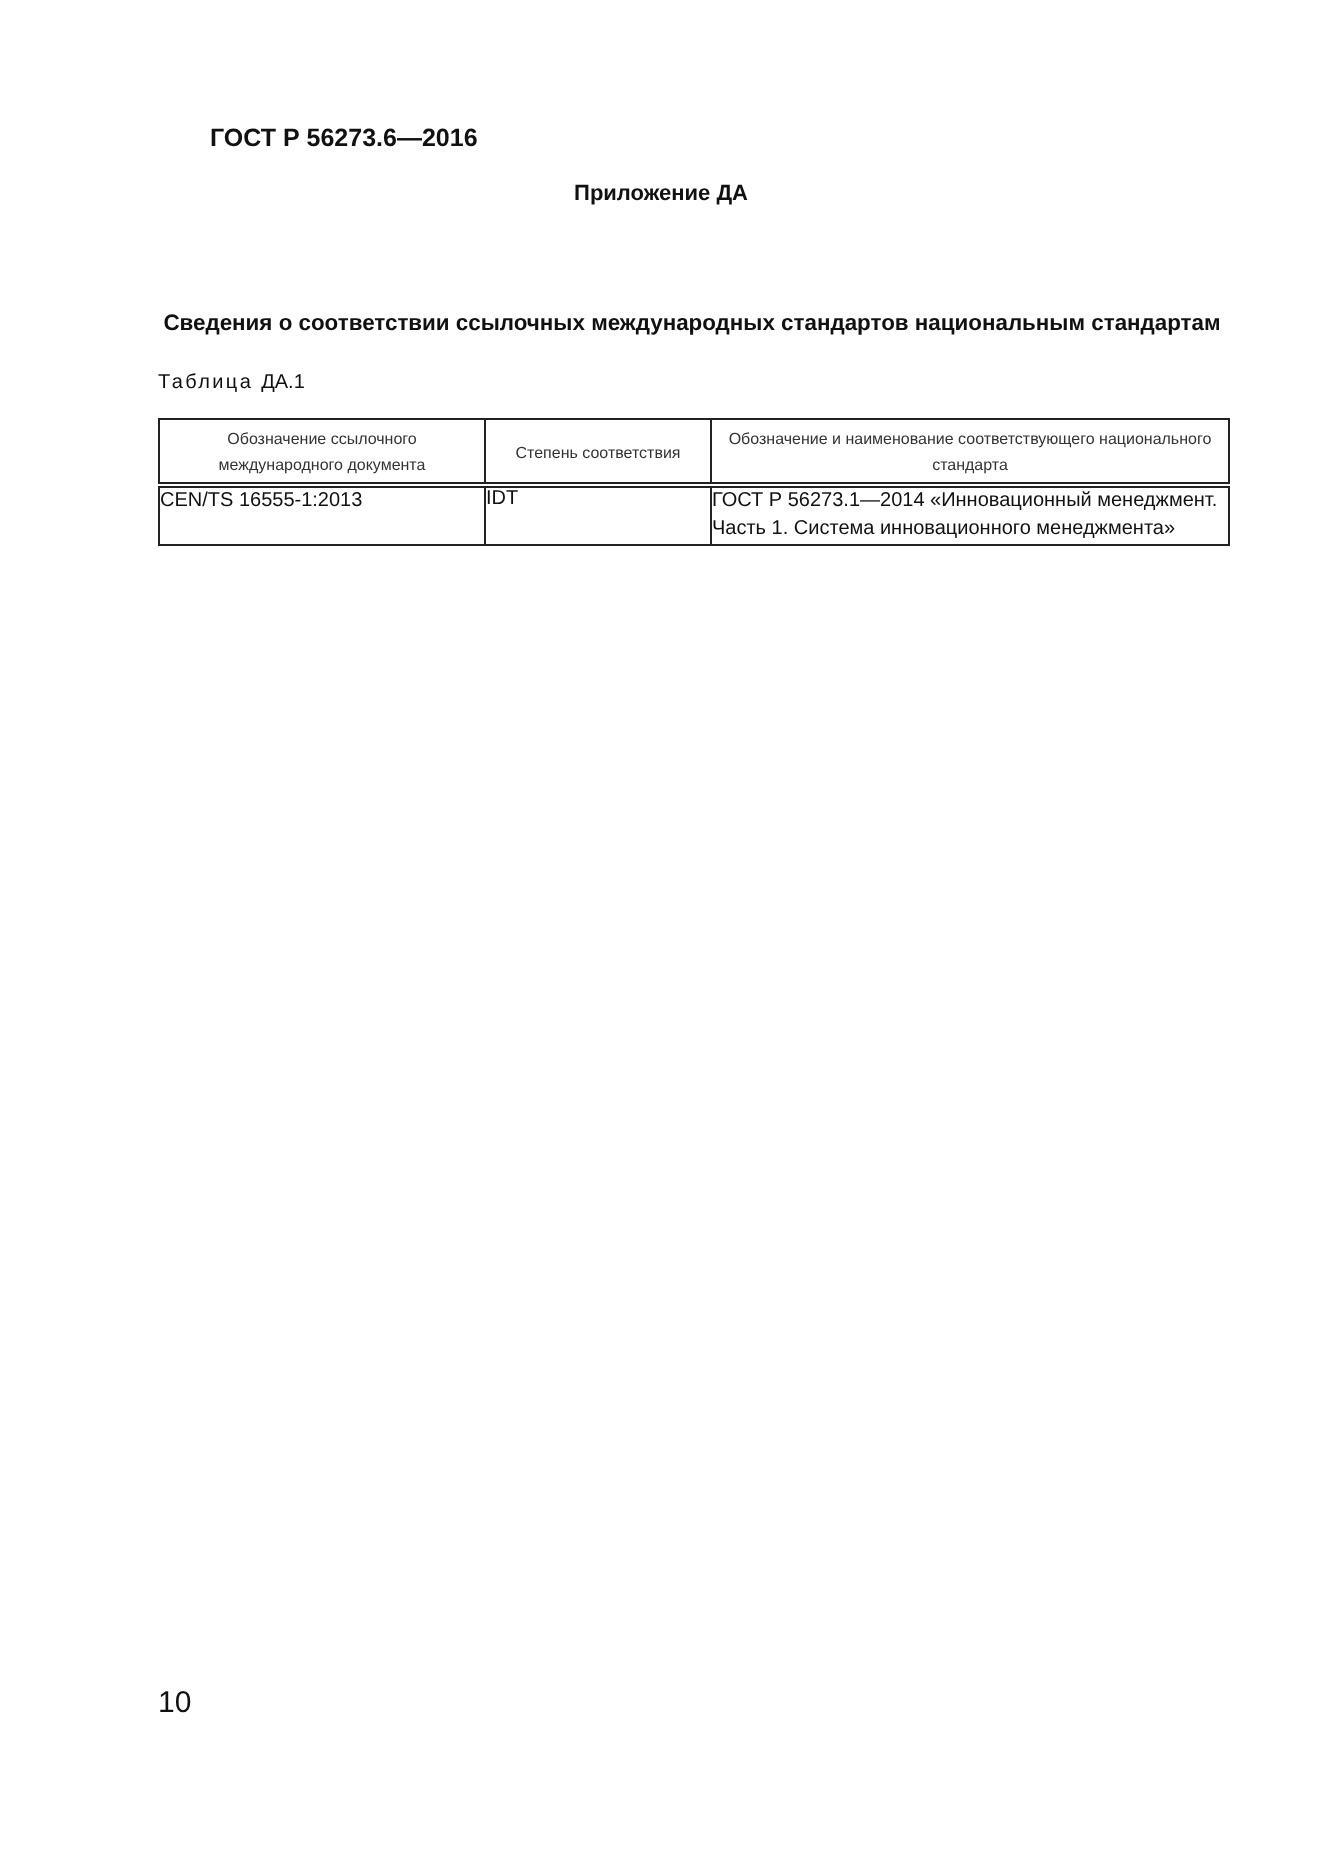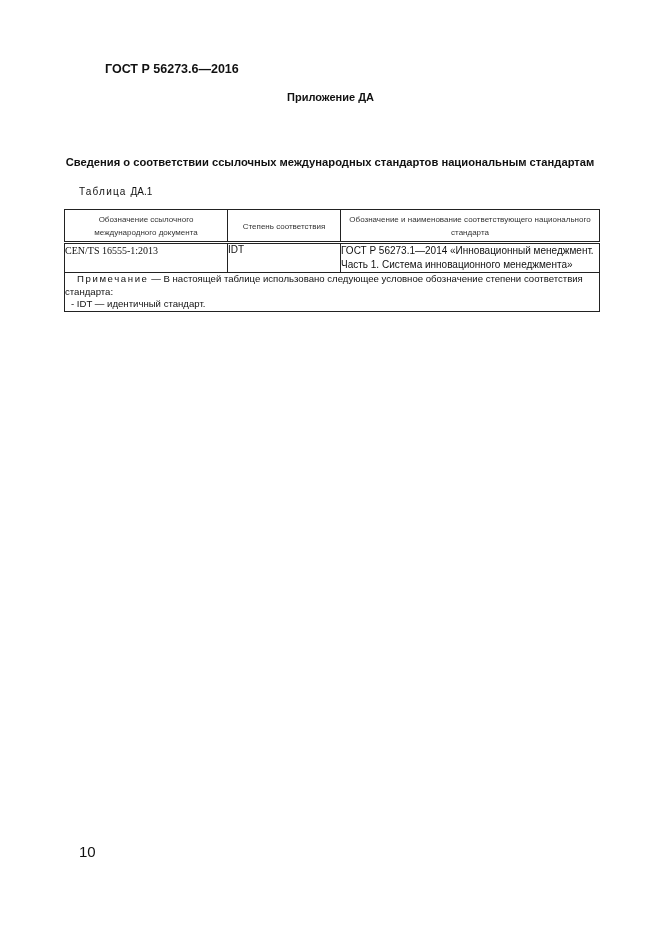--- a/index.html
+++ b/index.html
@@ -1,28 +1,28 @@
 <!DOCTYPE html>
 <html><head>
 <meta charset="utf-8">
 <style>
   html, body { margin: 0; padding: 0; background: #ffffff; }
   body { width: 661px; height: 935px; position: relative; overflow: hidden;
          font-family: "Liberation Sans", sans-serif; color: #111; }
   .abs { position: absolute; }
   .doc-code { left: 79px; top: 62px; font-size: 12.5px; font-weight: bold; margin-left: 26px; }
   .annex { left: 0; width: 661px; top: 90px; text-align: center; font-size: 11px; font-weight: bold; line-height: 14px; }
-  .section-title { left: 62px; width: 536px; top: 156px; text-align: center; font-size: 11.2px; font-weight: bold; }
+  .section-title { left: 78px; width: 536px; top: 156px; text-align: center; font-size: 11.2px; font-weight: bold; }
   .table-caption { left: 79px; top: 186px; font-size: 10px; letter-spacing: 1.2px; }
   .table-caption .num { letter-spacing: 0; }
-  table.std { position: absolute; left: 64px; top: 209px; width: 536px; border-collapse: collapse; font-size: 10px; }
+  table.std { position: absolute; left: 79px; top: 209px; width: 536px; border-collapse: collapse; font-size: 10px; }
   table.std td { border: 1px solid #222; vertical-align: top; padding: 0; }
   table.std th { border: 1px solid #222; font-weight: normal; font-size: 8px; color: #333; line-height: 13px; padding: 3px 4px 2px; vertical-align: middle; }
   tr.head-row th { border-bottom: 3px double #222; height: 26px; }
-  td.c1 { width: 154px; padding: 3px 5px 0; height: 27px; line-height: 13px; font-family: Liberation Serif, serif; }
+  td.c1 { width: 154px; padding: 3px 5px 0; height: 27px; line-height: 13px; }
   td.c2 { width: 112px; text-align: left; padding-top: 3px; }
   td.c3 { padding: 3px 5px 0; line-height: 14px; margin-top: 23px; }
   td.note { padding: 4px 3px 5px; line-height: 12.5px; font-size: 9.6px; }
   .note-label { letter-spacing: 1.6px; margin-left: 12px; }
   .note-item { margin-left: 6px; }
   .page-num { left: 79px; top: 843px; font-size: 15px; }
 </style>
 </head>
 <body>
 
@@ -47,22 +47,16 @@
     <th>Обозначение и наименование соответствующего национального стандарта</th>
   </tr>
   <tr>
     <td class="c1">CEN/TS 16555-1:2013</td>
     <td class="c2">IDT</td>
     <td class="c3">
       <div>ГОСТ Р 56273.1—2014 «Инновационный менеджмент.</div>
       <div>Часть 1. Система инновационного менеджмента»</div>
     </td>
   </tr>
-  <tr>
-    <td class="note" colspan="3">
-      <span class="note-label">Примечание</span><span> — В настоящей таблице использовано следующее условное обозначение степени соответствия стандарта:</span>
-      <div class="note-item">- IDT — идентичный стандарт.</div>
-    </td>
-  </tr>
 </tbody>
   </table>
 
 <div class="abs page-num">10</div>
 
 </body></html>

